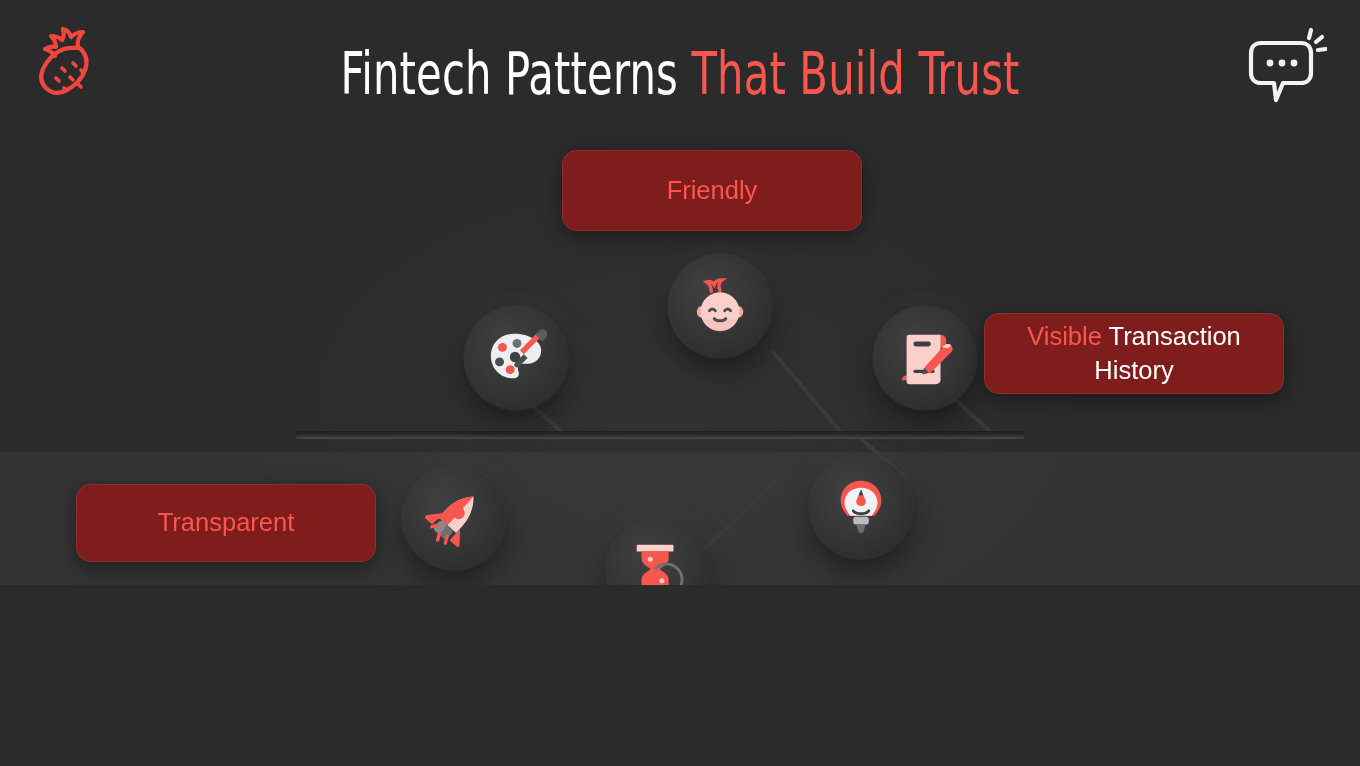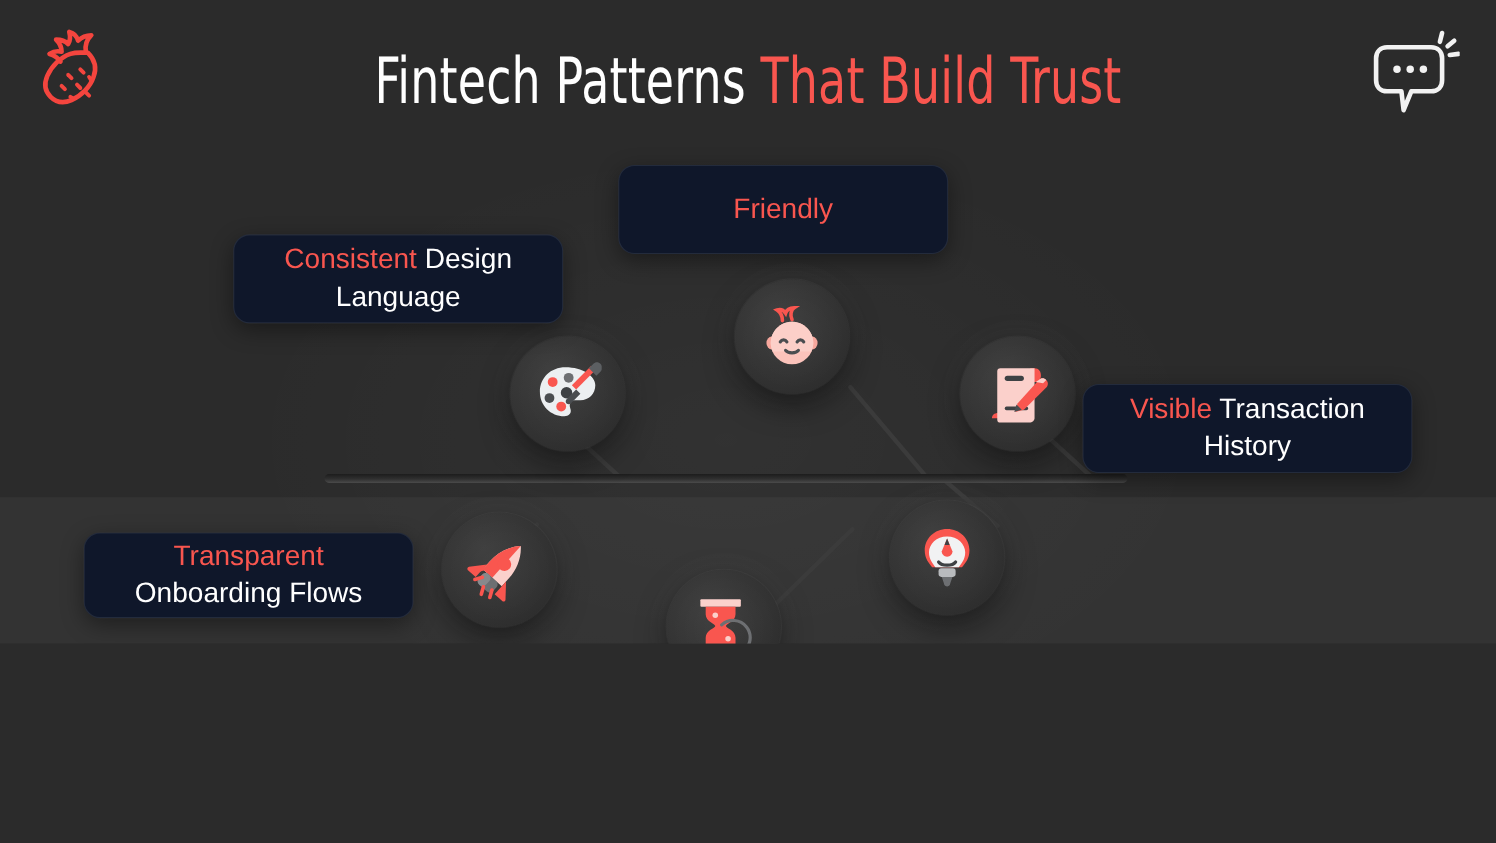--- a/index.html
+++ b/index.html
@@ -74,21 +74,21 @@
     border-radius:50%;
     background:radial-gradient(circle, rgba(255,255,255,0.045) 0%, rgba(255,255,255,0.012) 55%, rgba(255,255,255,0) 72%);
     pointer-events:none;
   }
   .node svg { display:block; position:relative; z-index:2; }
 
   
   .card {
     position:absolute;
     border-radius:15px;
-    background:#0f172a;
+    background:#7f1d1d;
     border:1px solid rgba(255,255,255,0.085);
     box-shadow:0 6px 20px rgba(0,0,0,0.40);
     display:flex; align-items:center; justify-content:center;
     text-align:center;
     padding:20px 22px;
     font-size:25.5px;
     line-height:1.30;
     color:#ffffff;
   }
   .card .hl { color:#f9564f; }
@@ -255,39 +255,34 @@
       <path d="M32 5c12 0 21 9 21 20 0 8-4 12-7 16H18c-3-4-7-8-7-16C11 14 20 5 32 5z" fill="#f9564f"></path>
       <path d="M32 12c10 0 17 7 17 15 0 7-4 11-6 14H21c-2-3-6-7-6-14 0-8 7-15 17-15z" fill="#f1f2f3"></path>
       <path d="M32 14l5 12c0 3-2 5-5 5s-5-2-5-5z" fill="#f9564f"></path>
       <path d="M32 14l2.4 6h-4.8z" fill="#3e4144"></path>
       <path d="M24 36c3 4 13 4 16 0" fill="none" stroke="#3e4144" stroke-width="3" stroke-linecap="round"></path>
       <rect x="24" y="42" width="16" height="8" rx="2.6" fill="#b9bbbe"></rect>
       <path d="M27 50h10l-2 6c0 2-2 3-3 3s-3-1-3-3z" fill="#6d6f72"></path>
     </svg>
   </div>
 
-  <div class="card" style="left:212px; top:213px; width:300px; height:81px;">
-    <div>
-      <span class="hl">Consistent</span><span> Design Language</span>
-    </div>
-  </div>
 
   <div class="card" style="left:562px; top:150px; width:300px; height:81px;">
     <div>
       <span class="hl">Friendly</span><br>
     </div>
   </div>
 
-  <div class="card" style="left:984px; top:313px; width:300px; height:81px;margin-top:36px;">
+  <div class="card" style="left:984px; top:313px; width:300px; height:81px;">
     <div>
       <span class="hl">Visible</span><span> Transaction History</span>
     </div>
   </div>
 
   <div class="card" style="left:76px; top:484px; width:300px; height:78px;">
     <div>
-      <span class="hl">Transparent</span><br><span>Onboarding Flows</span>
+      <span class="hl">Transparent</span><br>
     </div>
   </div>
 
 
 
 </div>
 
 </body></html>

